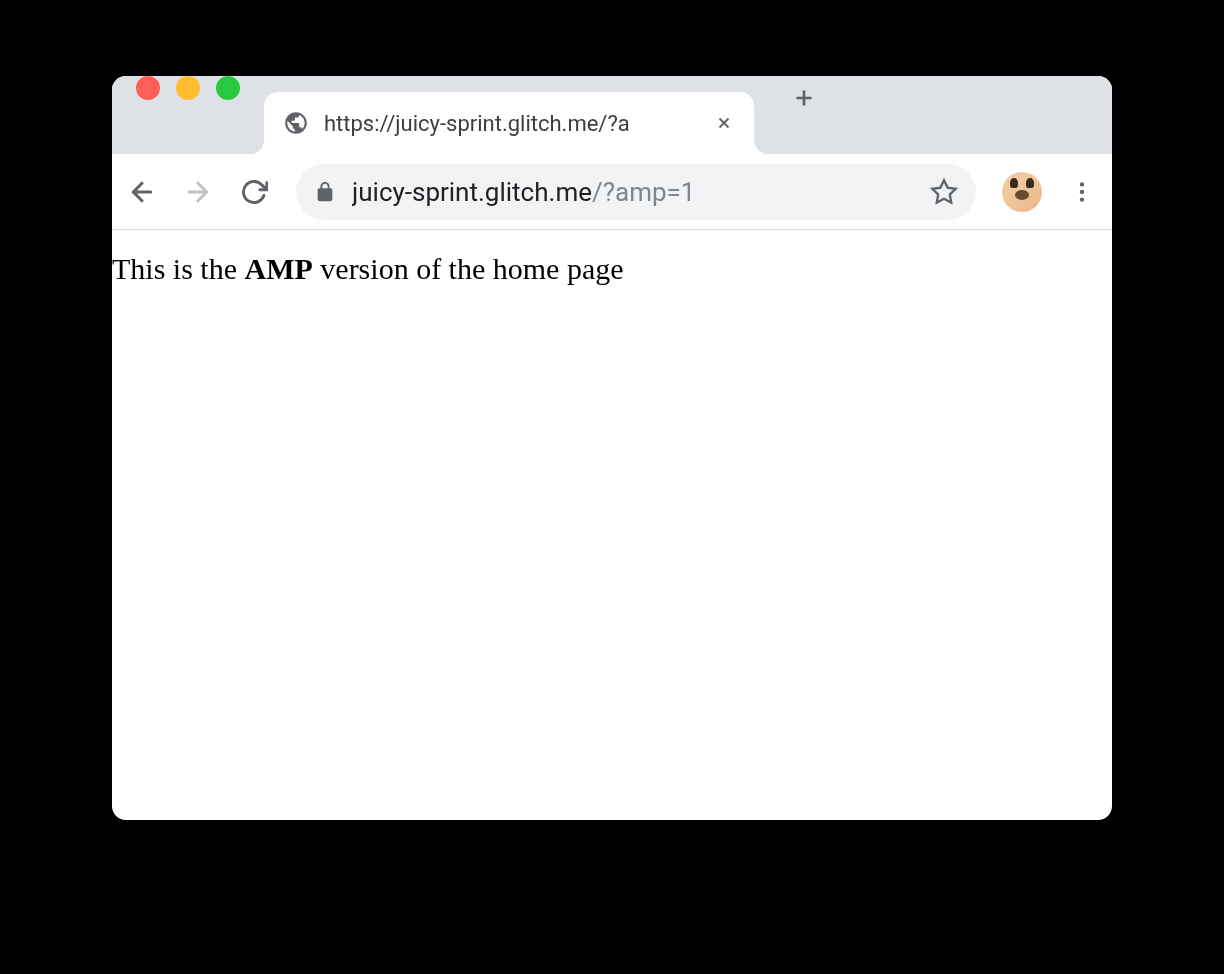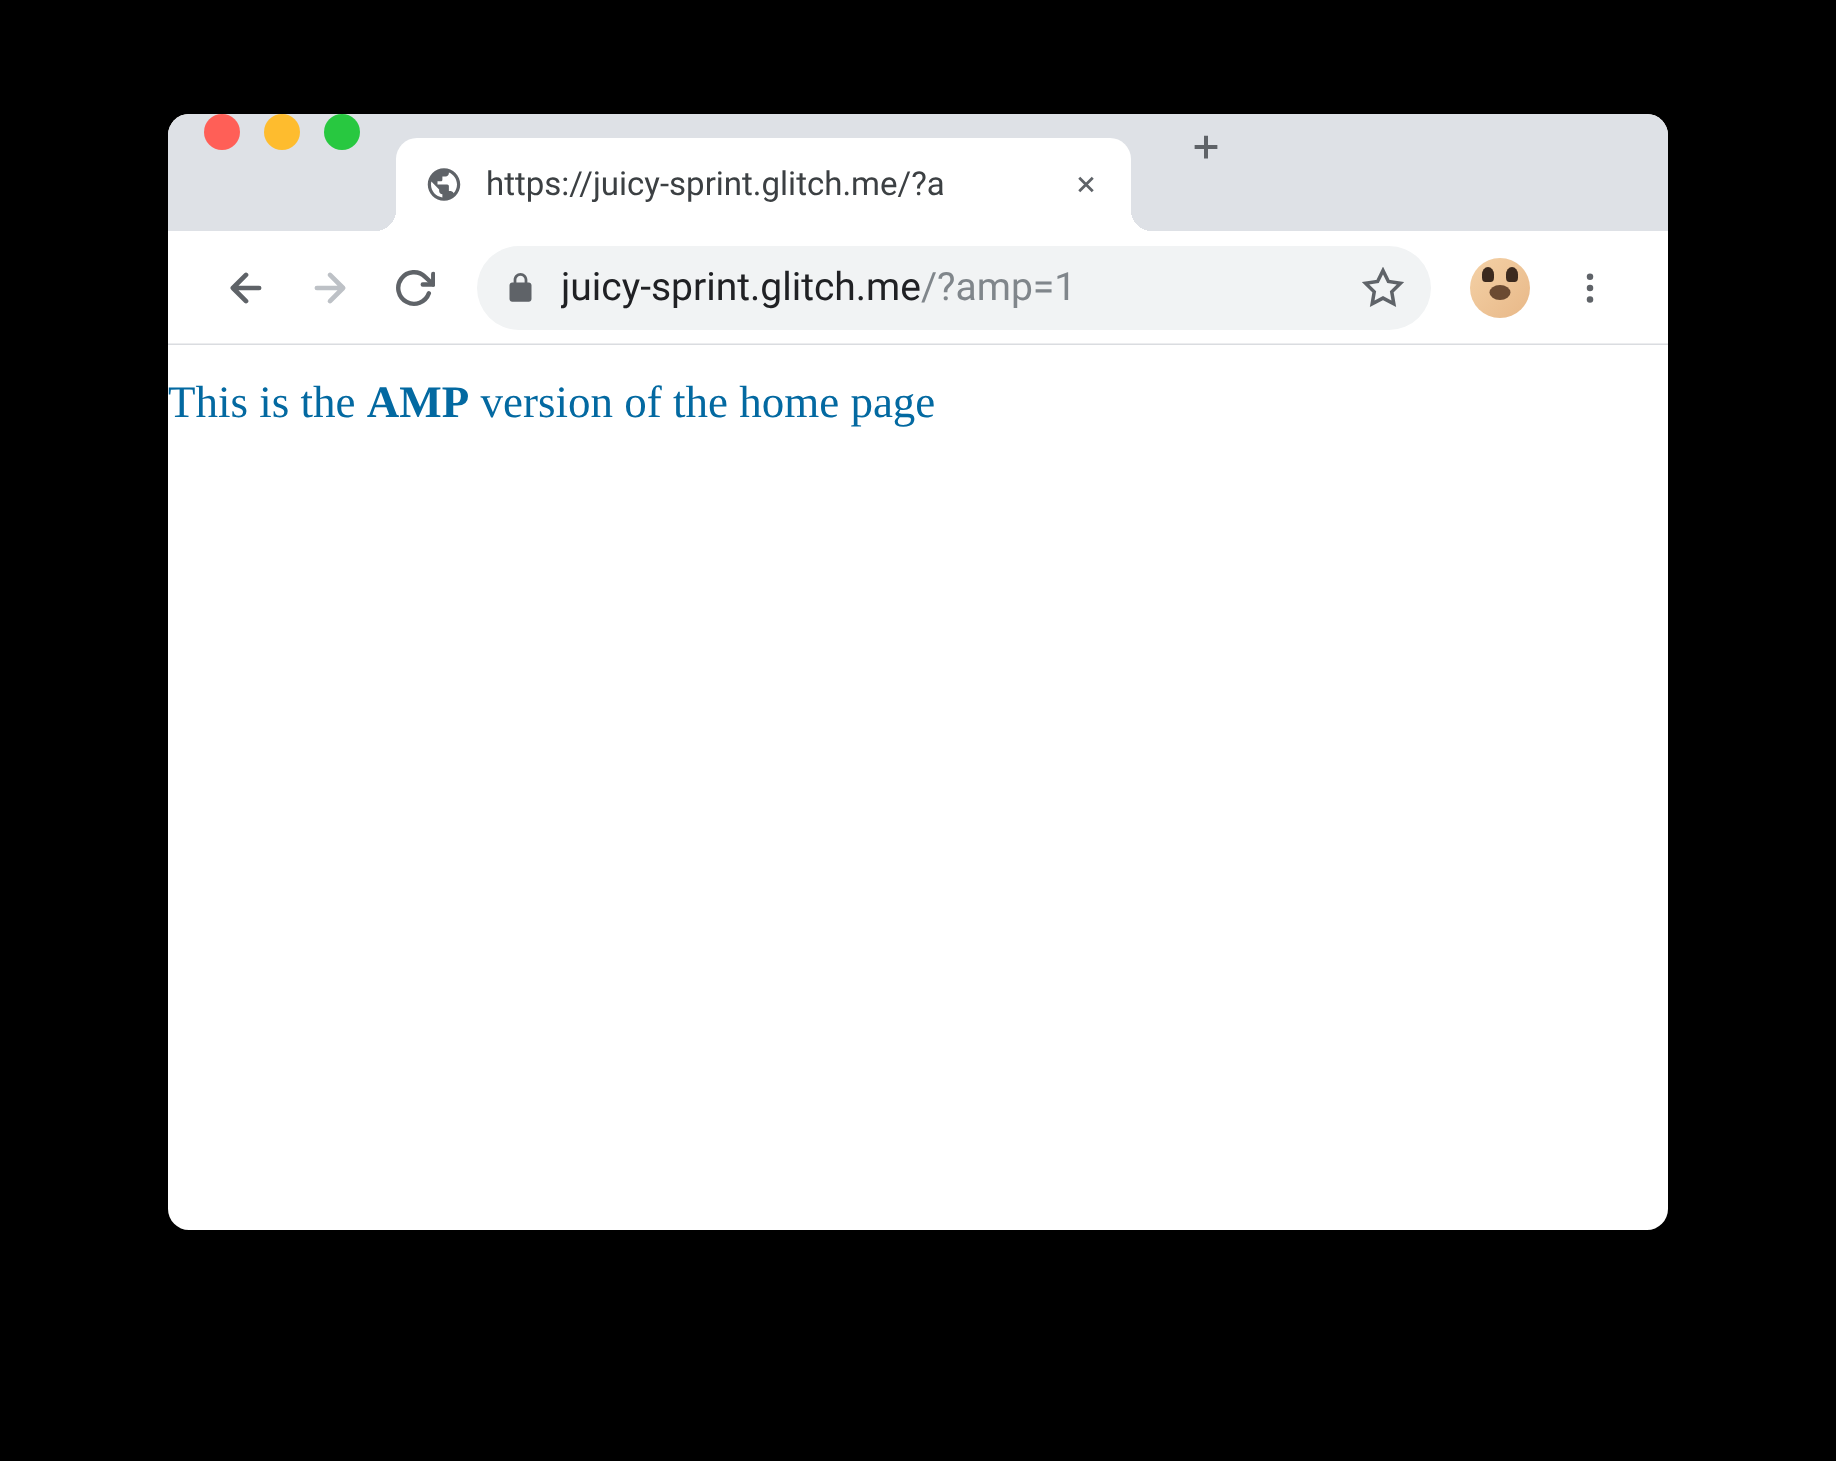--- a/index.html
+++ b/index.html
@@ -127,21 +127,21 @@
       color: #5f6368;
       cursor: pointer;
     }
     
     .toolbar {
       height: 76px;
       background: #fff;
       border-bottom: 1px solid #dadce0;
       display: flex;
       align-items: center;
-      padding: 0 28px;
+      padding: 0 6px;
       gap: 8px;
     }
     
     .nav-btn {
       width: 48px;
       height: 48px;
       display: flex;
       align-items: center;
       justify-content: center;
       color: #5f6368;
@@ -235,21 +235,21 @@
       align-items: center;
       justify-content: center;
       color: #5f6368;
       cursor: pointer;
     }
     
     .content {
       padding: 22px 0;
       font-family: "Times New Roman", Times, serif;
       font-size: 30px;
-      color: #0369a1;
+      color: #000000;
     }
     
     .content strong {
       font-weight: bold;
     }
   </style>
 </head>
 <body>
 
 <div class="browser-window">

